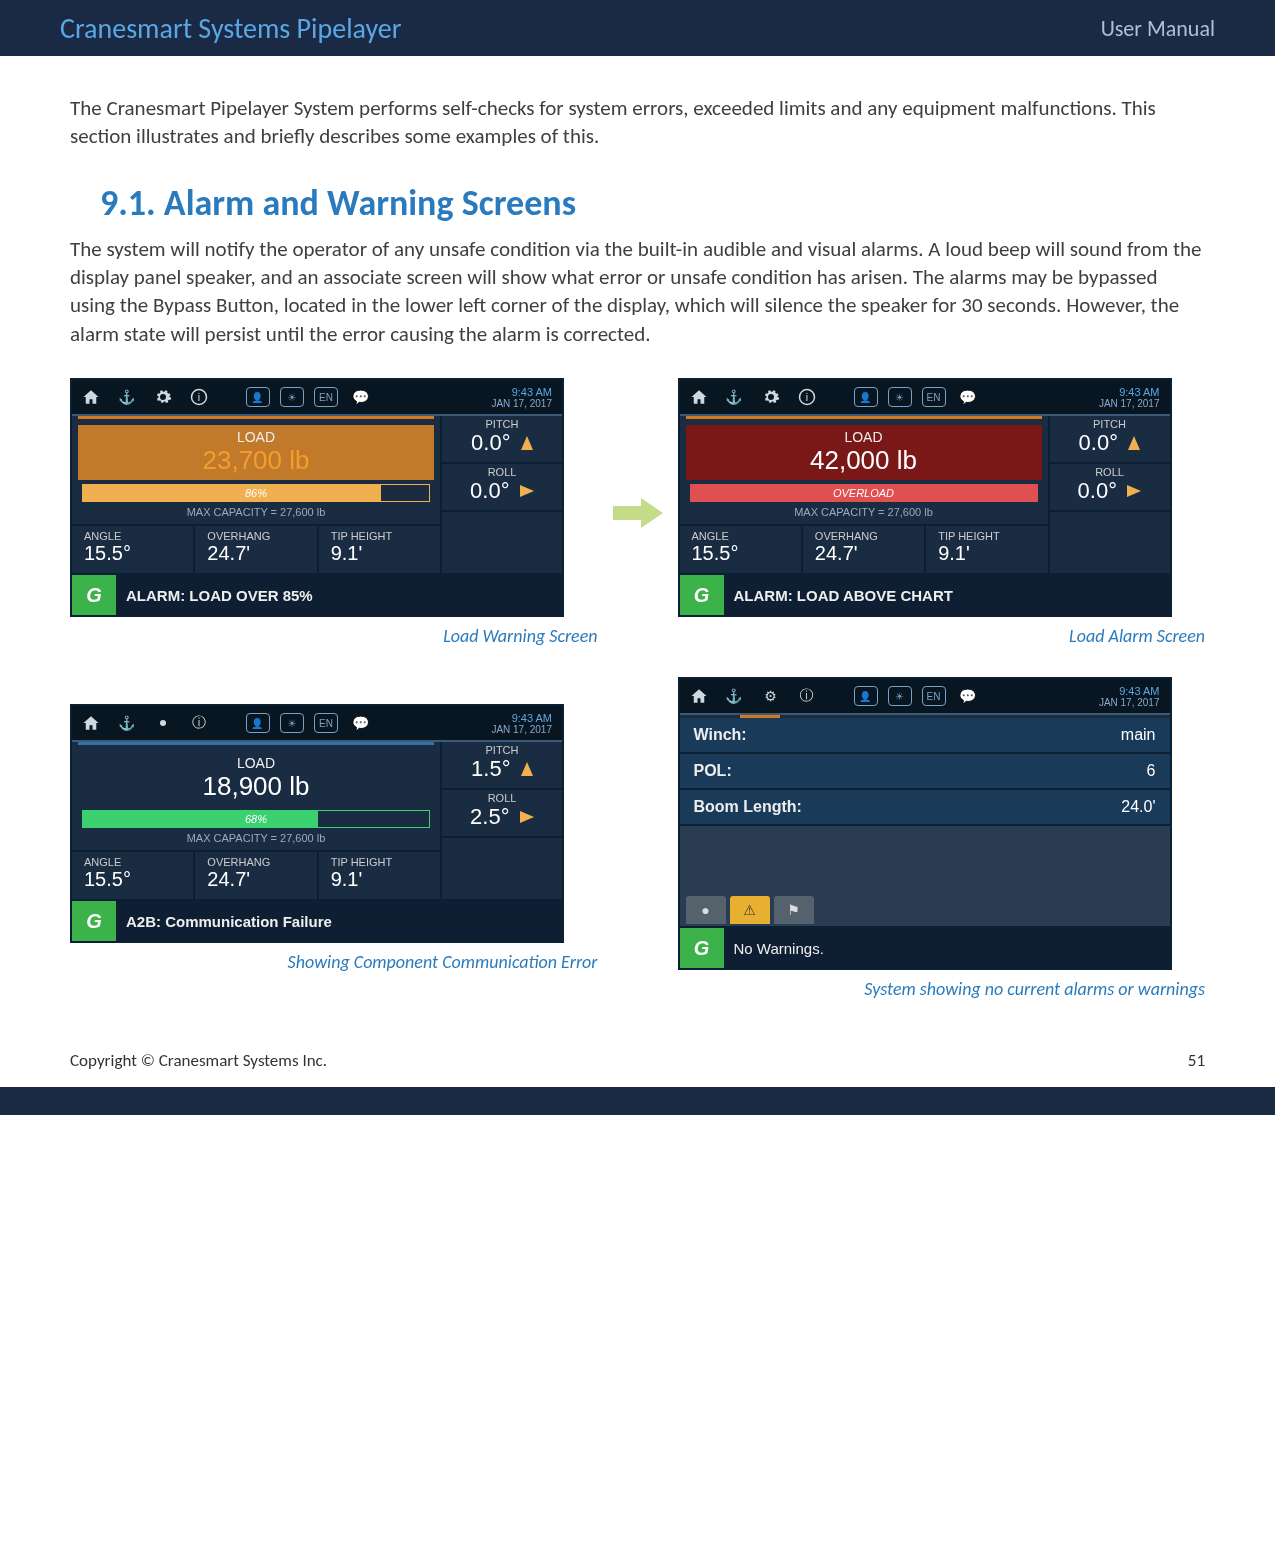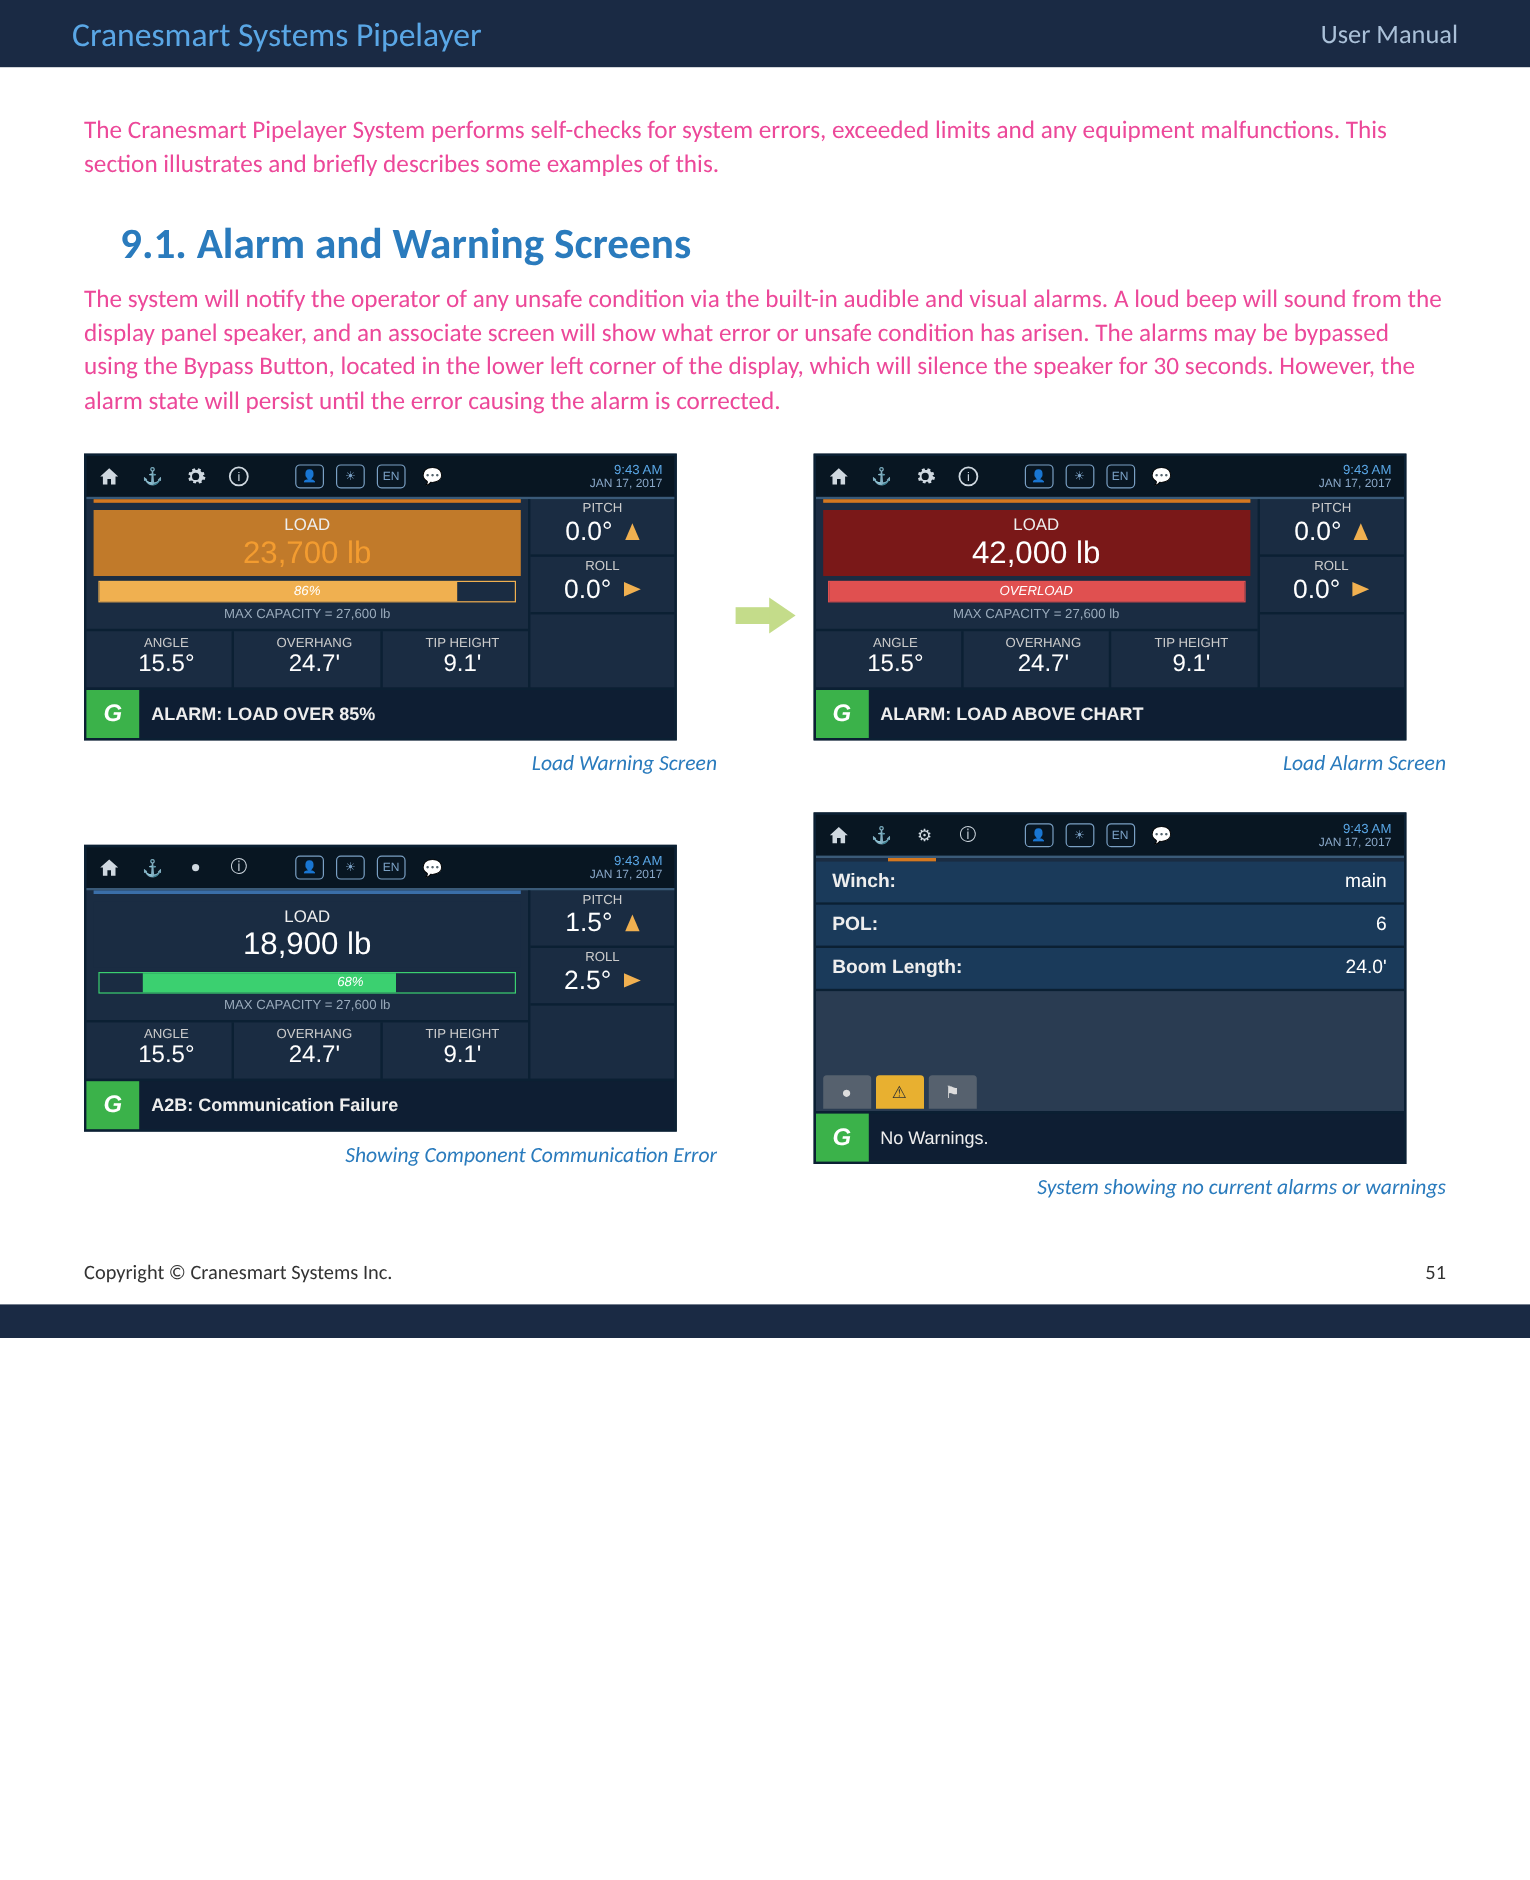--- a/index.html
+++ b/index.html
@@ -3,21 +3,21 @@
 <meta charset="utf-8">
 <style>
   body { margin:0; font-family: Calibri, Arial, sans-serif; color:#333; background:#fff; }
   .page { width:1275px; margin:0 auto; background:#fff; padding-bottom:80px; }
   .banner { background:#1a2a44; color:#fff; padding:6px 60px 6px 60px; display:flex; justify-content:space-between; align-items:center; height:44px; }
   .banner-left { color:#5aa7e6; font-size:28px; }
   .banner-right { color:#aac0d8; font-size:22px; }
   .content { padding:30px 70px 10px 70px; }
   h1 { color:#555; font-size:34px; margin:30px 0 10px 0; }
   h2 { color:#2a7bbd; font-size:36px; margin:30px 0 10px 30px; }
-  p.body { font-size:21px; line-height:1.35; color:#ec4899; margin:8px 0 14px 0; }
+  p.body { font-size:21px; line-height:1.35; color:#404040; margin:8px 0 14px 0; }
   .grid { display:grid; grid-template-columns: 1fr 60px 1fr; row-gap:30px; column-gap:10px; margin-top:30px; align-items:center; }
   .caption { color:#2a7bbd; font-style:italic; font-size:18px; text-align:right; margin-top:8px; }
   .caption.center { }
   .arrow-cell { display:flex; align-items:center; justify-content:center; }
   .big-arrow { width:50px; height:30px; position:relative; }
   .big-arrow::before { content:""; position:absolute; left:0; top:8px; width:30px; height:14px; background:#c4dc8a; }
   .big-arrow::after { content:""; position:absolute; left:28px; top:0; border-top:15px solid transparent; border-bottom:15px solid transparent; border-left:22px solid #c4dc8a; }
   .footer { padding:10px 70px; display:flex; justify-content:space-between; font-size:17px; color:#333; margin-top:30px; }
   .bottom-bar { height:28px; background:#1a2a44; margin-top:6px; }
 
@@ -34,28 +34,28 @@
   .dev-right { width:120px; }
   .load-box { margin:6px 6px 4px 6px; padding:4px; text-align:center; }
   .load-box.orange { background:#c17a2a; }
   .load-box.red { background:#7a1818; }
   .load-box.dark { background:#1a2c42; }
   .load-label { font-size:14px; color:#eee; }
   .load-value { font-size:26px; color:#fff; }
   .load-box.orange .load-value { color:#f39c30; }
   .bar-wrap { margin:2px 10px; height:16px; border:1px solid #f0b050; background:#1a2c42; position:relative; }
   .bar-wrap.red { border-color:#e05050; }
-  .bar-wrap.green { border-color:#3bd070;padding-left:36px; }
+  .bar-wrap.green { border-color:#3bd070; }
   .bar-fill { height:100%; background:#f0b050; position:relative; }
   .bar-fill.red { background:#e05050; }
   .bar-fill.green { background:#3bd070; }
   .bar-text { position:absolute; width:100%; text-align:center; top:0; font-size:11px; color:#fff; line-height:16px;font-style:italic; }
   .max-cap { font-size:11px; color:#9ab; text-align:center; margin:4px 0 6px 0; }
   .metrics { display:flex; border-top:2px solid #0b2033; }
-  .metric { flex:1; text-align:center; padding:4px 0 8px 12px; border-right:2px solid #0b2033; }
+  .metric { flex:1; padding:4px 0 8px 12px; border-right:2px solid #0b2033; }
   .metric:last-child { border-right:none; }
   .metric-label { font-size:11px; color:#ccc; }
   .metric-value { font-size:20px; color:#fff; }
   .pitch-roll { border-left:2px solid #0b2033; }
   .pr-cell { text-align:center; padding:2px 4px 6px 4px; border-bottom:2px solid #0b2033; }
   .pr-label { font-size:11px; color:#ccc; }
   .pr-value { font-size:22px; color:#fff; display:inline-block; vertical-align:middle; }
   .pr-arrow { display:inline-block; vertical-align:middle; margin-left:6px; }
   .pr-arrow.up { width:0; height:0; border-left:6px solid transparent; border-right:6px solid transparent; border-bottom:14px solid #f0b050; }
   .pr-arrow.right { width:0; height:0; border-top:6px solid transparent; border-bottom:6px solid transparent; border-left:14px solid #f0b050; }

